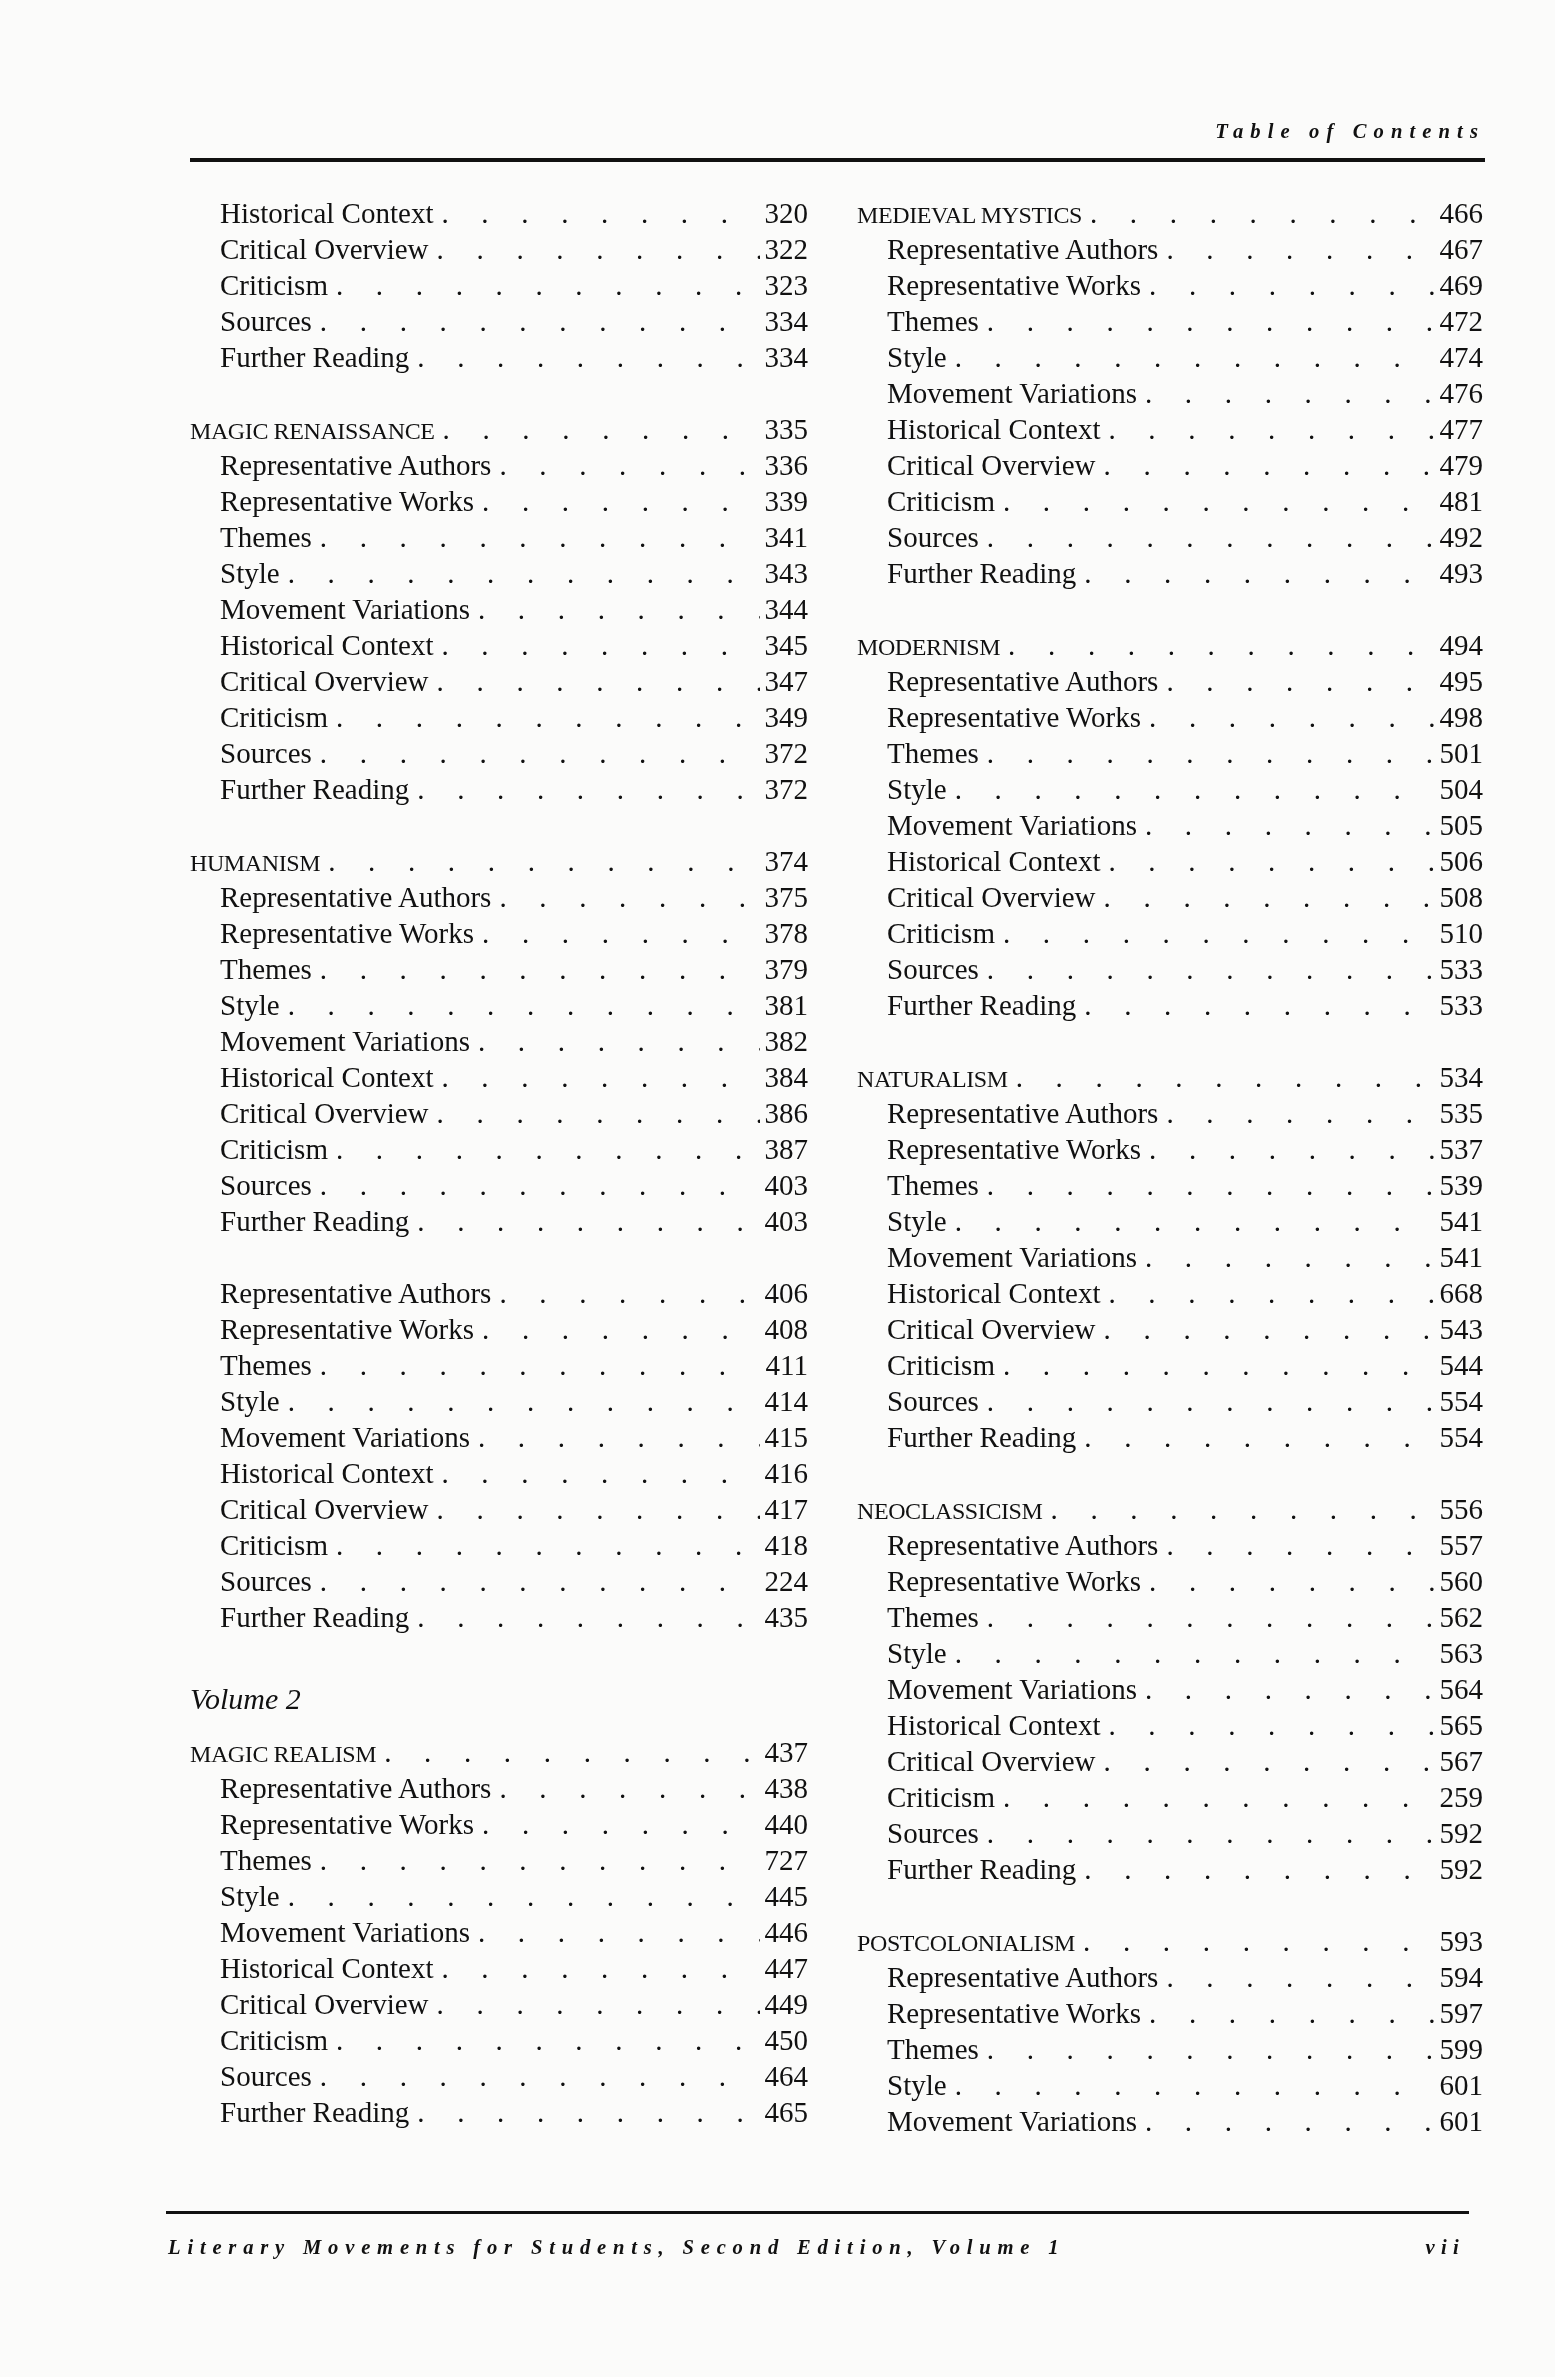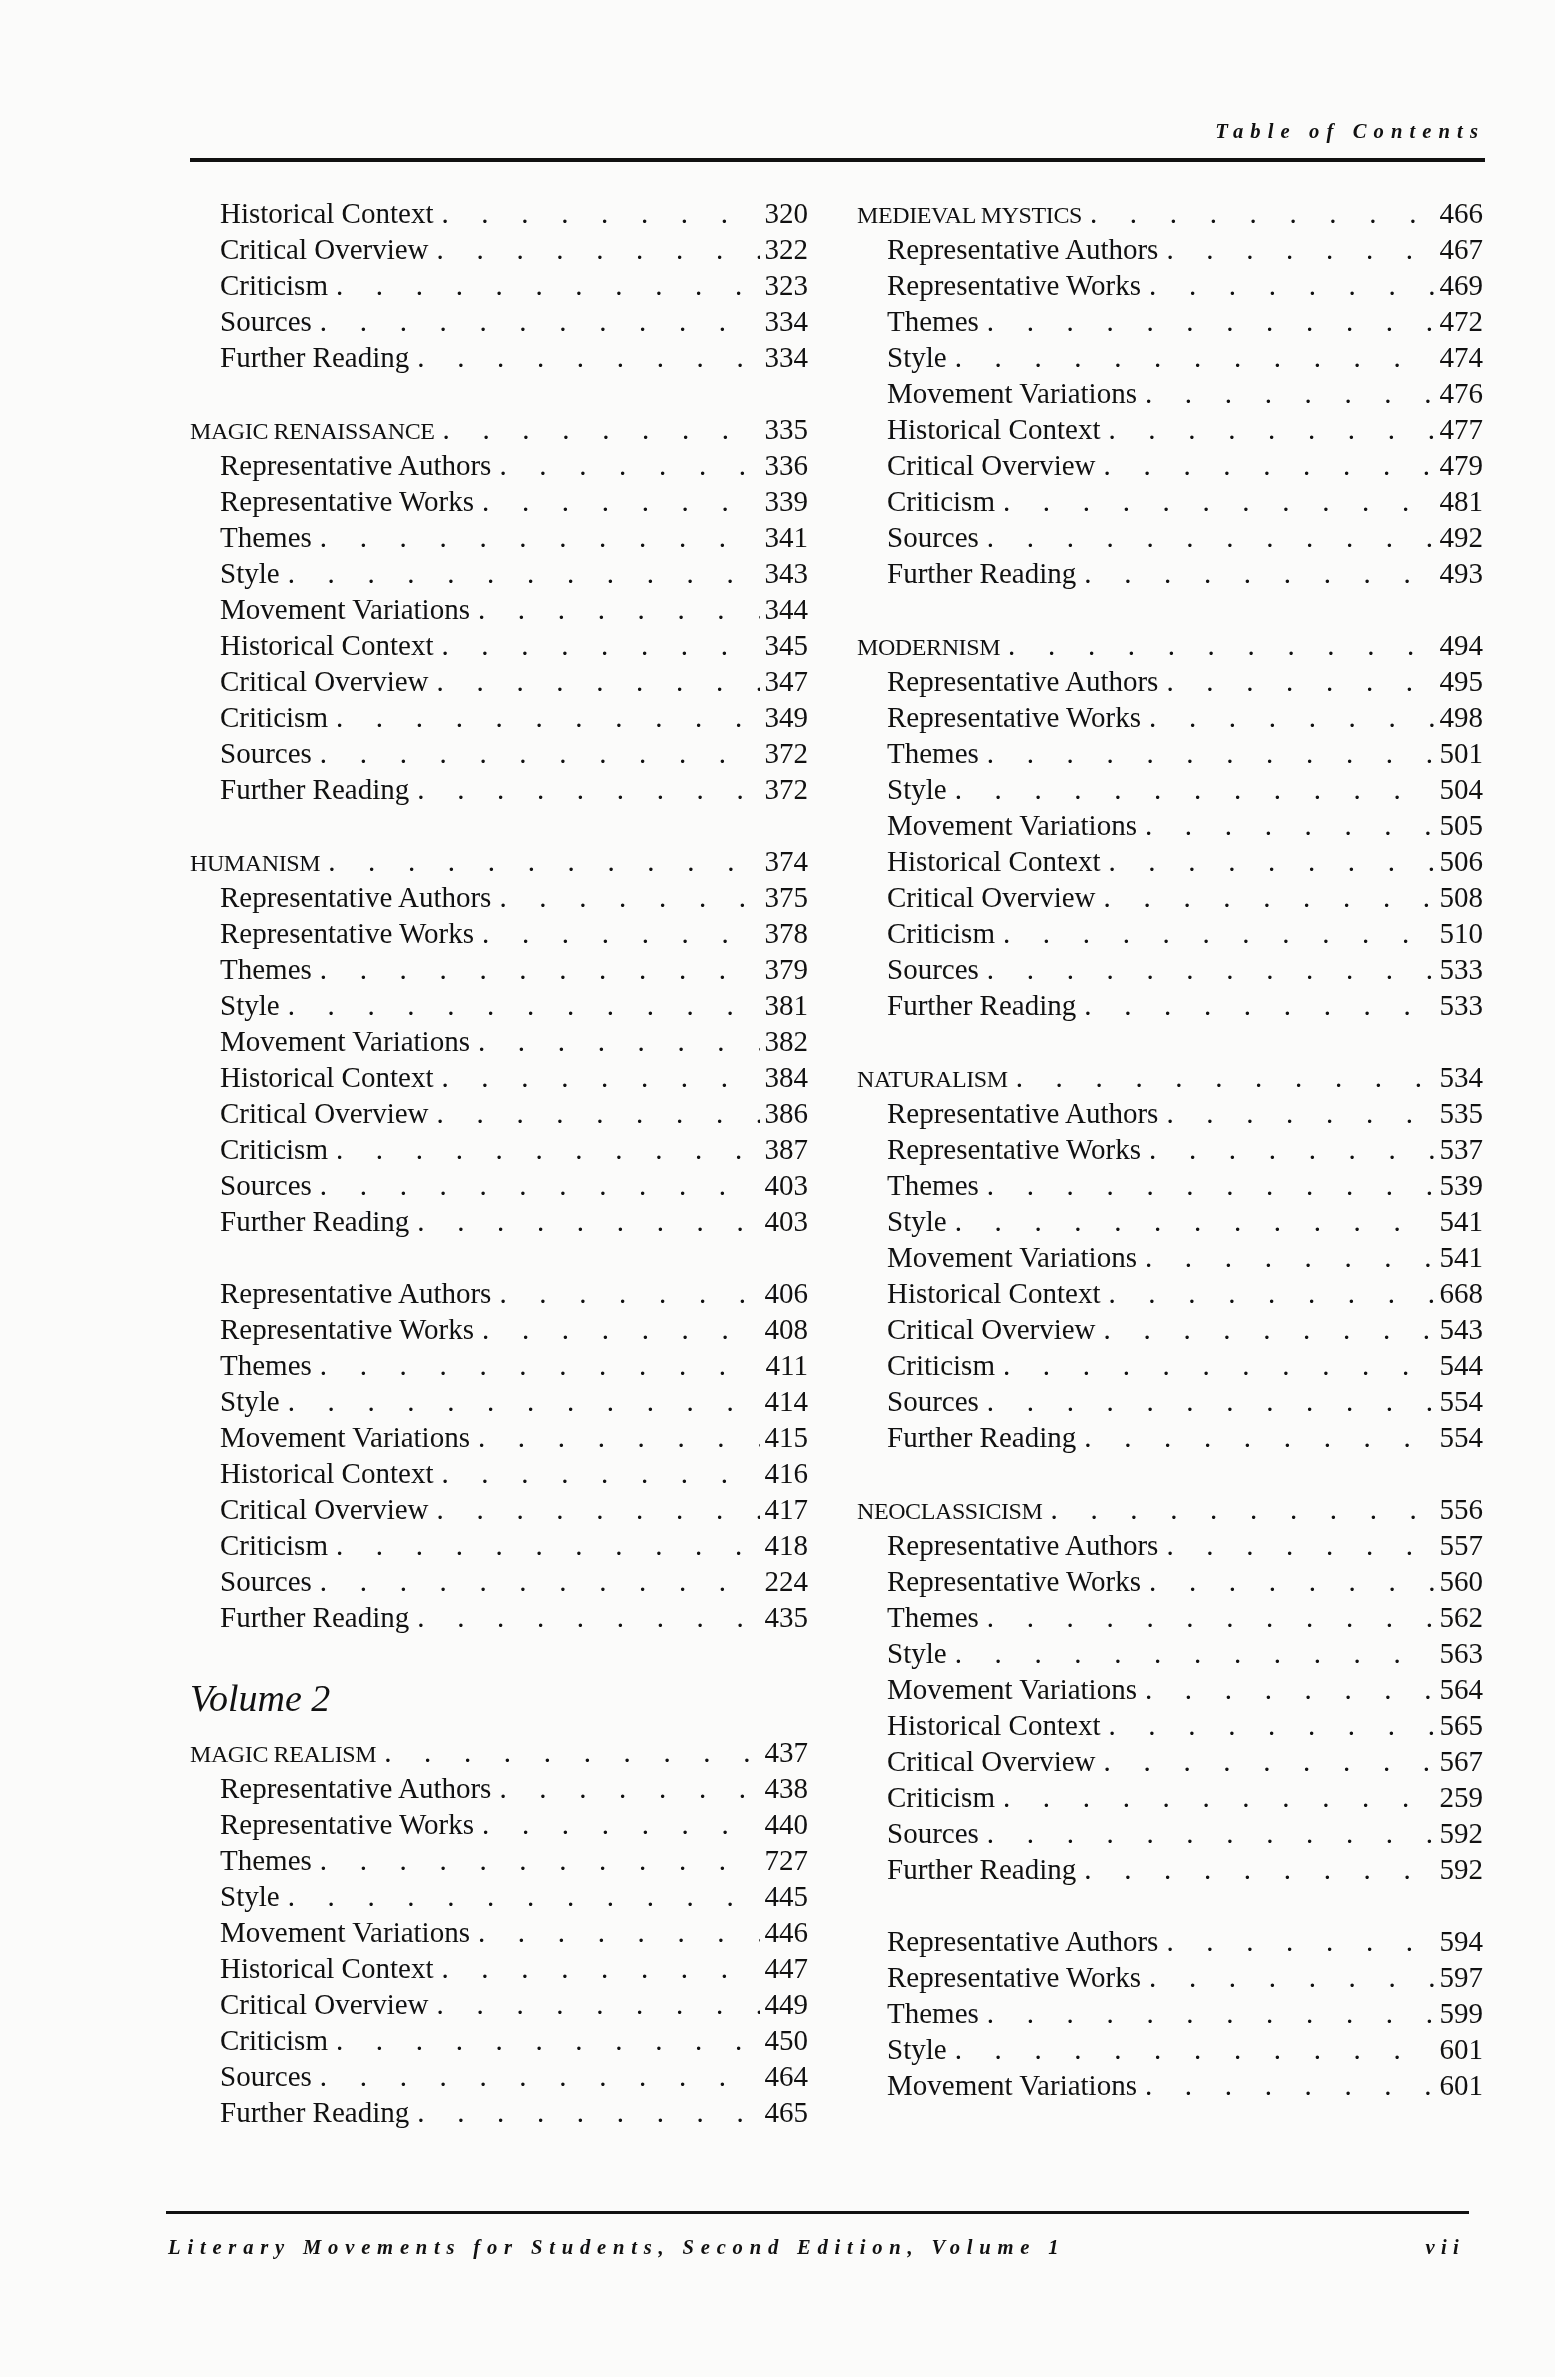--- a/index.html
+++ b/index.html
@@ -53,21 +53,21 @@
   }
   .row .dots::before {
     content: ". . . . . . . . . . . . . . . . . . . . . . . . . . . . . .";
   }
   .row .page { flex: 0 0 auto; width: 48px; text-align: right; }
   .row.sub .label { padding-left: 30px; }
   .row.head .label {
     font-weight: normal; font-size: 24px; letter-spacing: -0.4px;
   }
   .volume-heading {
-    font-style: italic; font-size: 38px;
+    font-style: italic; font-size: 30px;
     height: 55px; line-height: 55px; margin-top: 32px; margin-bottom: 8px;
   }
 </style>
 </head>
 <body>
 
 <div class="running-head">Table of Contents</div>
 <div class="rule-top"></div>
 
 <div class="col col-left">
@@ -552,20 +552,25 @@
           <span class="dots"></span>
           <span class="page">592</span>
         </div>
         <div class="row sub">
           <span class="label">Further Reading</span>
           <span class="dots"></span>
           <span class="page">592</span>
         </div>
       </div>
       <div class="section">
+        <div class="row head">
+          <span class="label">POSTCOLONIALISM</span>
+          <span class="dots"></span>
+          <span class="page">593</span>
+        </div>
         <div class="row sub">
           <span class="label">Representative Authors</span>
           <span class="dots"></span>
           <span class="page">594</span>
         </div>
         <div class="row sub">
           <span class="label">Representative Works</span>
           <span class="dots"></span>
           <span class="page">597</span>
         </div>

